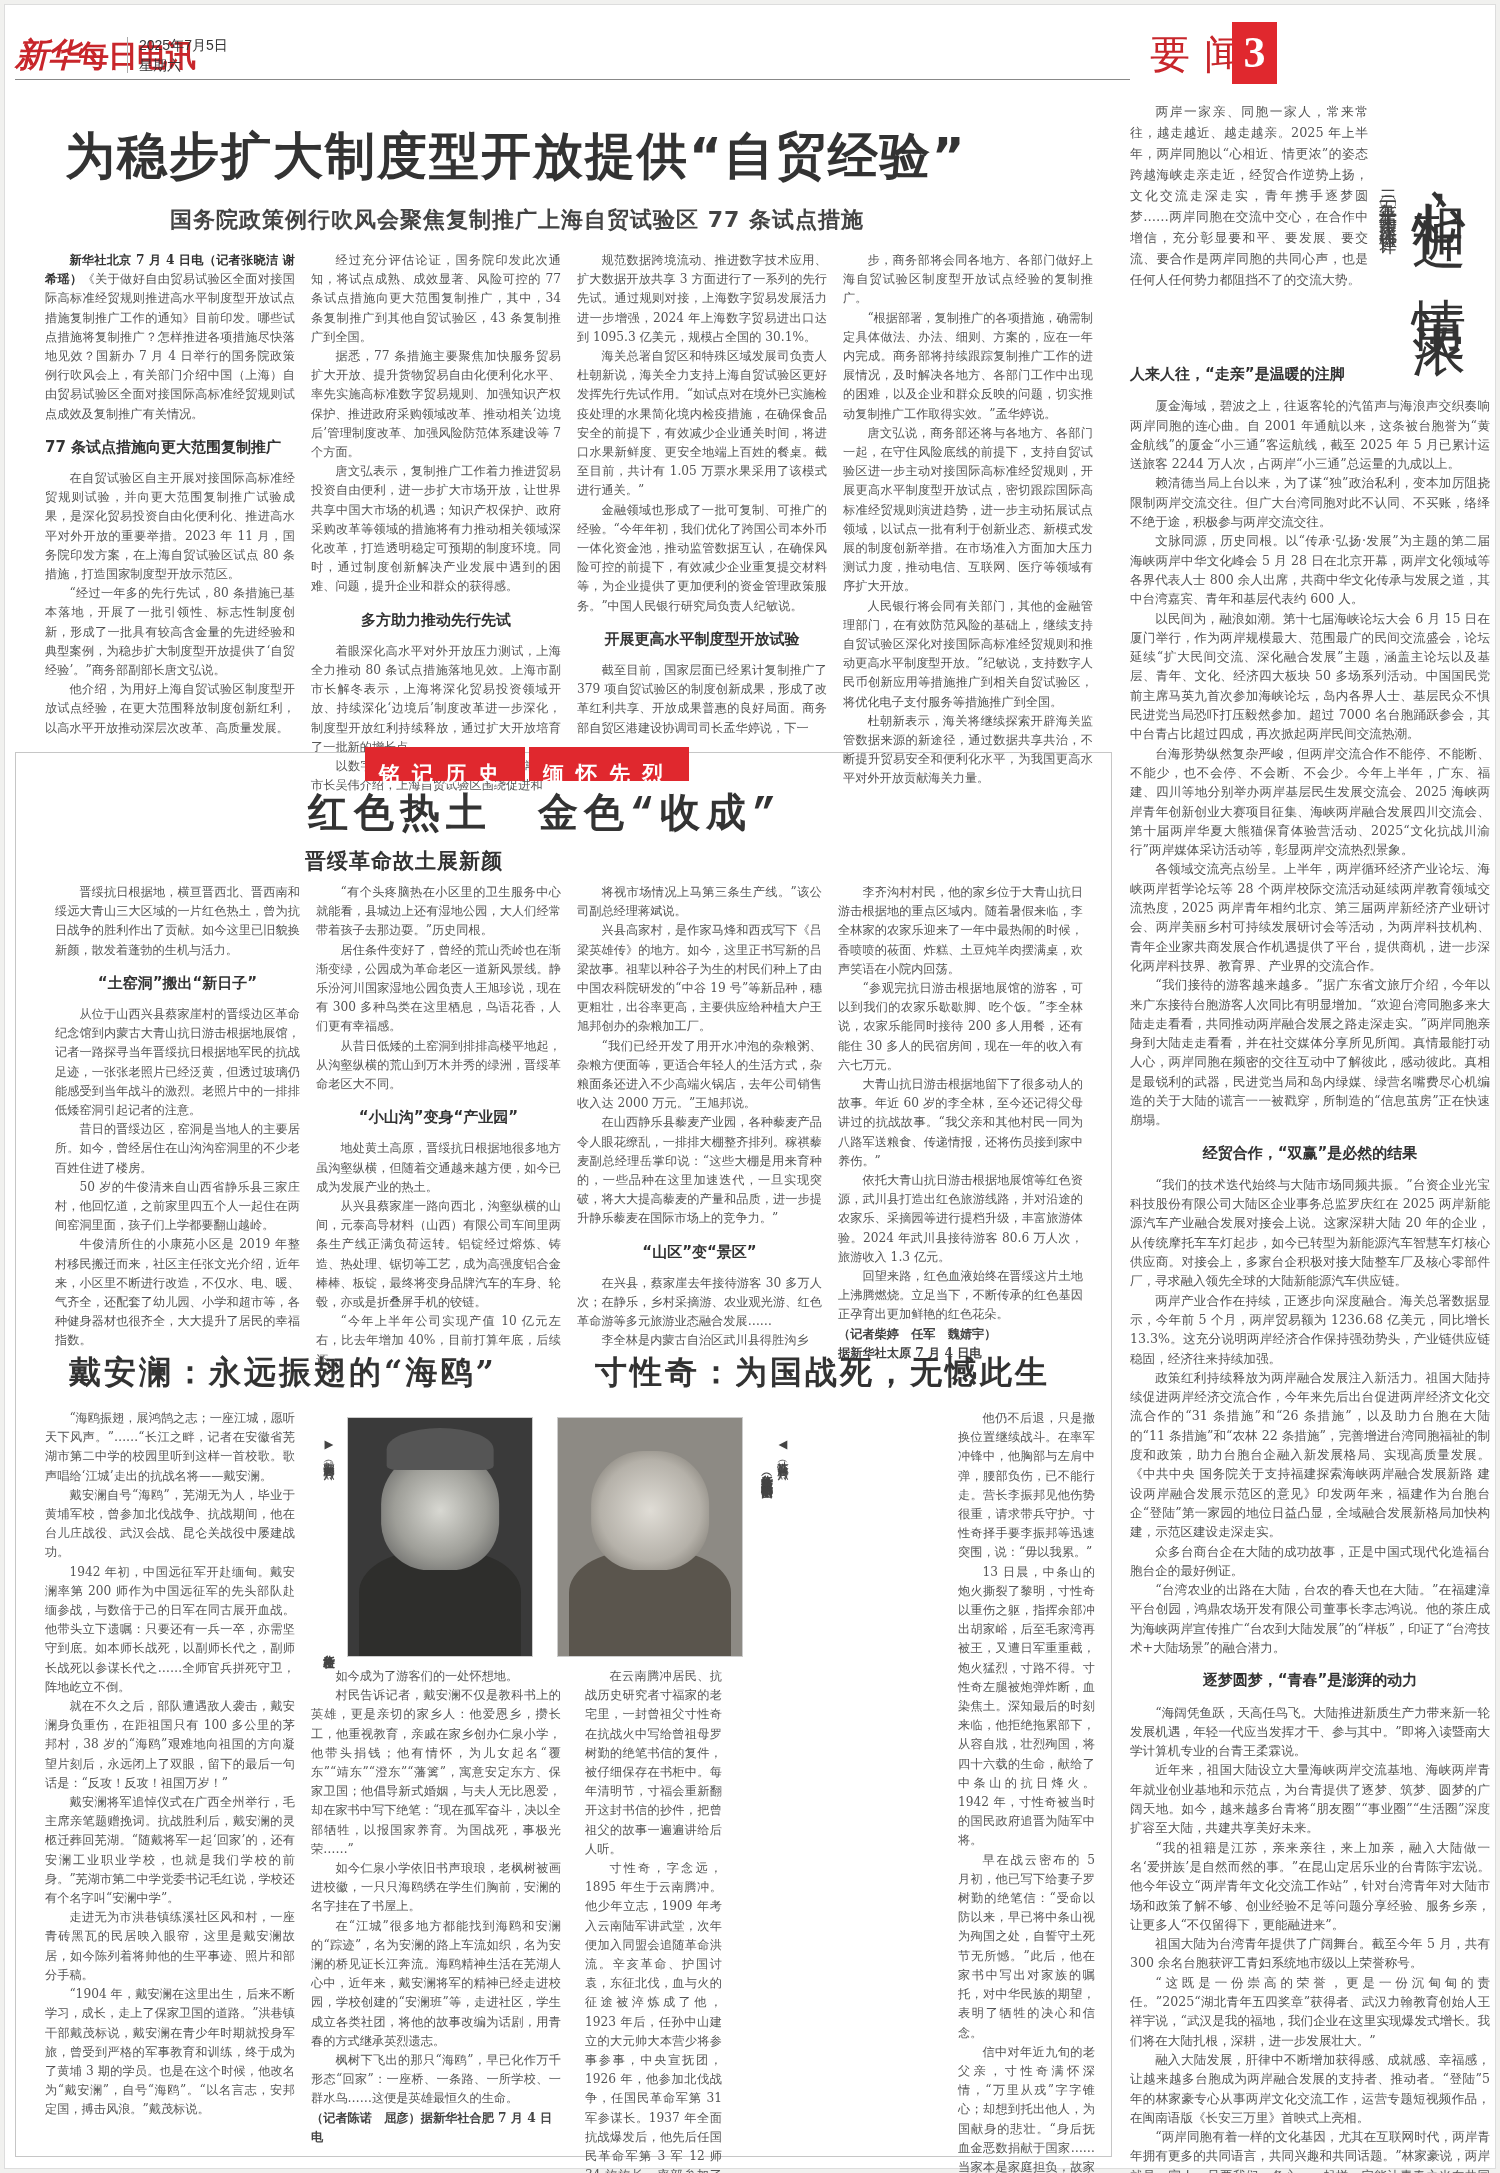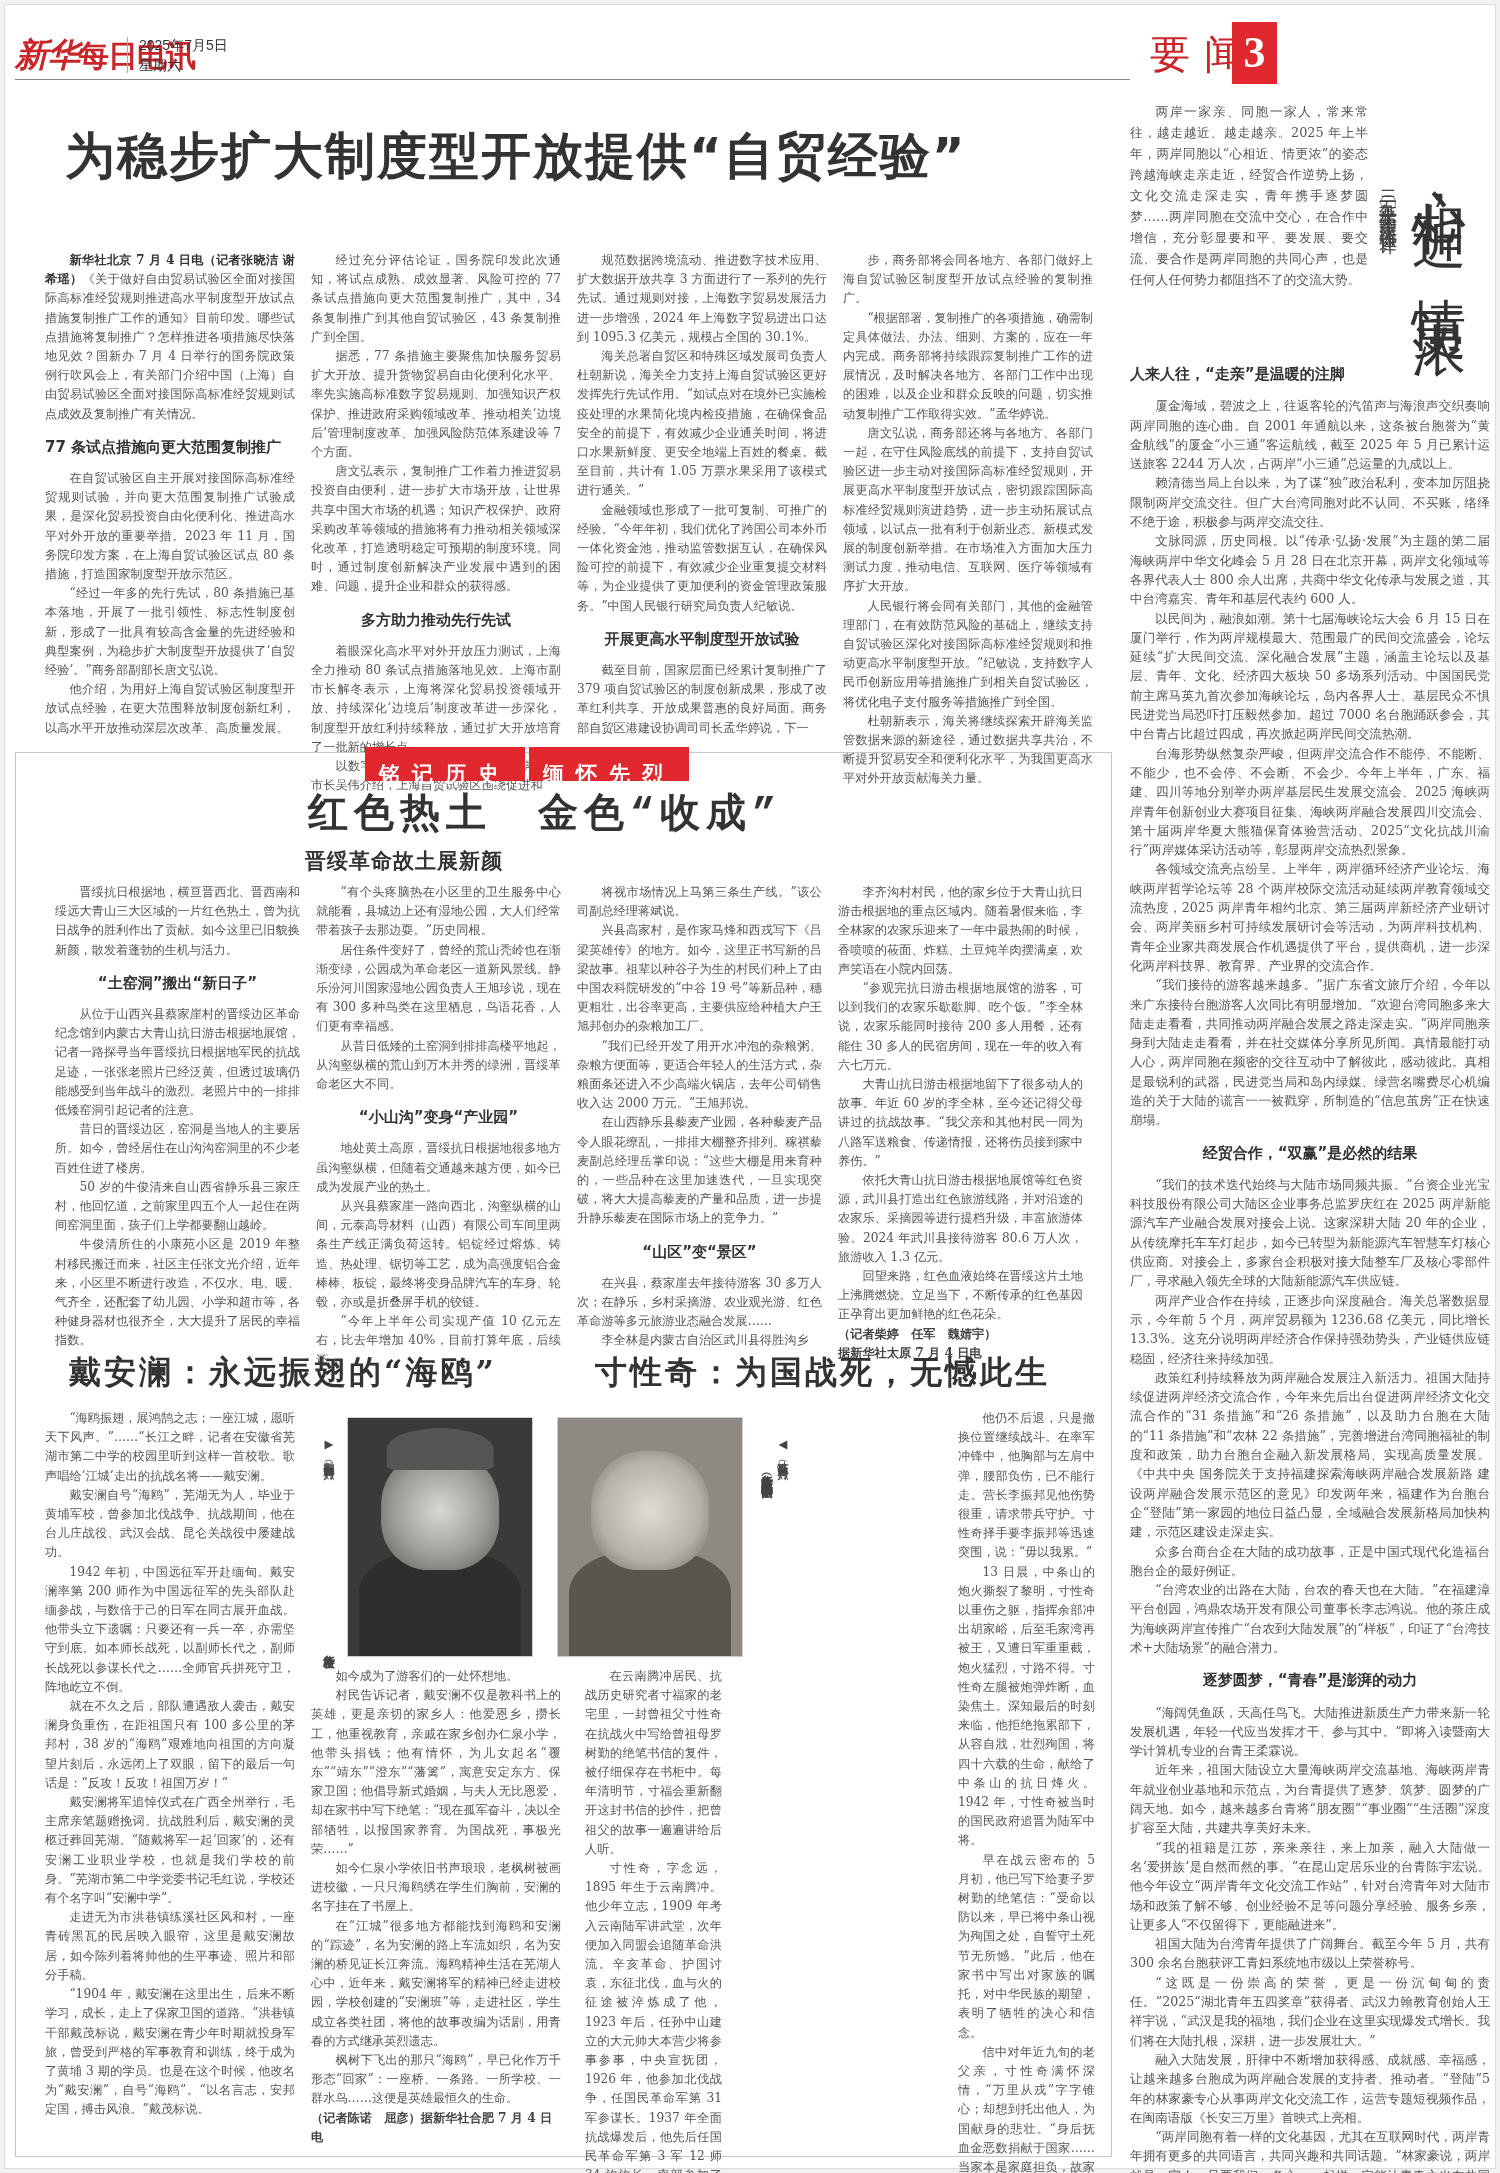--- a/index.html
+++ b/index.html
@@ -68,20 +68,21 @@
     <div class="mast-date">
       <div>2025年7月5日</div>
       <div>星期六</div>
     </div>
     <div class="mast-rule"></div>
     <div class="section-name">要闻</div>
     <div class="page-num">3</div>
   </div>
 
   <h1 class="lead-title">为稳步扩大制度型开放提供“自贸经验”</h1>
+  <h2 class="lead-sub">国务院政策例行吹风会聚焦复制推广上海自贸试验区 77 条试点措施</h2>
 
   <div class="cols" style="left:40px; top:246px; width:1060px;">
     <div class="col" style="width:250px;">
       <p><span class="lead">新华社北京 7 月 4 日电（记者张晓洁 谢希瑶）</span><span>《关于做好自由贸易试验区全面对接国际高标准经贸规则推进高水平制度型开放试点措施复制推广工作的通知》目前印发。哪些试点措施将复制推广？怎样推进各项措施尽快落地见效？国新办 7 月 4 日举行的国务院政策例行吹风会上，有关部门介绍中国（上海）自由贸易试验区全面对接国际高标准经贸规则试点成效及复制推广有关情况。</span></p>
       <h4>77 条试点措施向更大范围复制推广</h4>
       <p>在自贸试验区自主开展对接国际高标准经贸规则试验，并向更大范围复制推广试验成果，是深化贸易投资自由化便利化、推进高水平对外开放的重要举措。2023 年 11 月，国务院印发方案，在上海自贸试验区试点 80 条措施，打造国家制度型开放示范区。</p>
       <p>“经过一年多的先行先试，80 条措施已基本落地，开展了一批引领性、标志性制度创新，形成了一批具有较高含金量的先进经验和典型案例，为稳步扩大制度型开放提供了‘自贸经验’。”商务部副部长唐文弘说。</p>
       <p>他介绍，为用好上海自贸试验区制度型开放试点经验，在更大范围释放制度创新红利，以高水平开放推动深层次改革、高质量发展。</p>
     </div>
     <div class="col" style="width:250px;">

